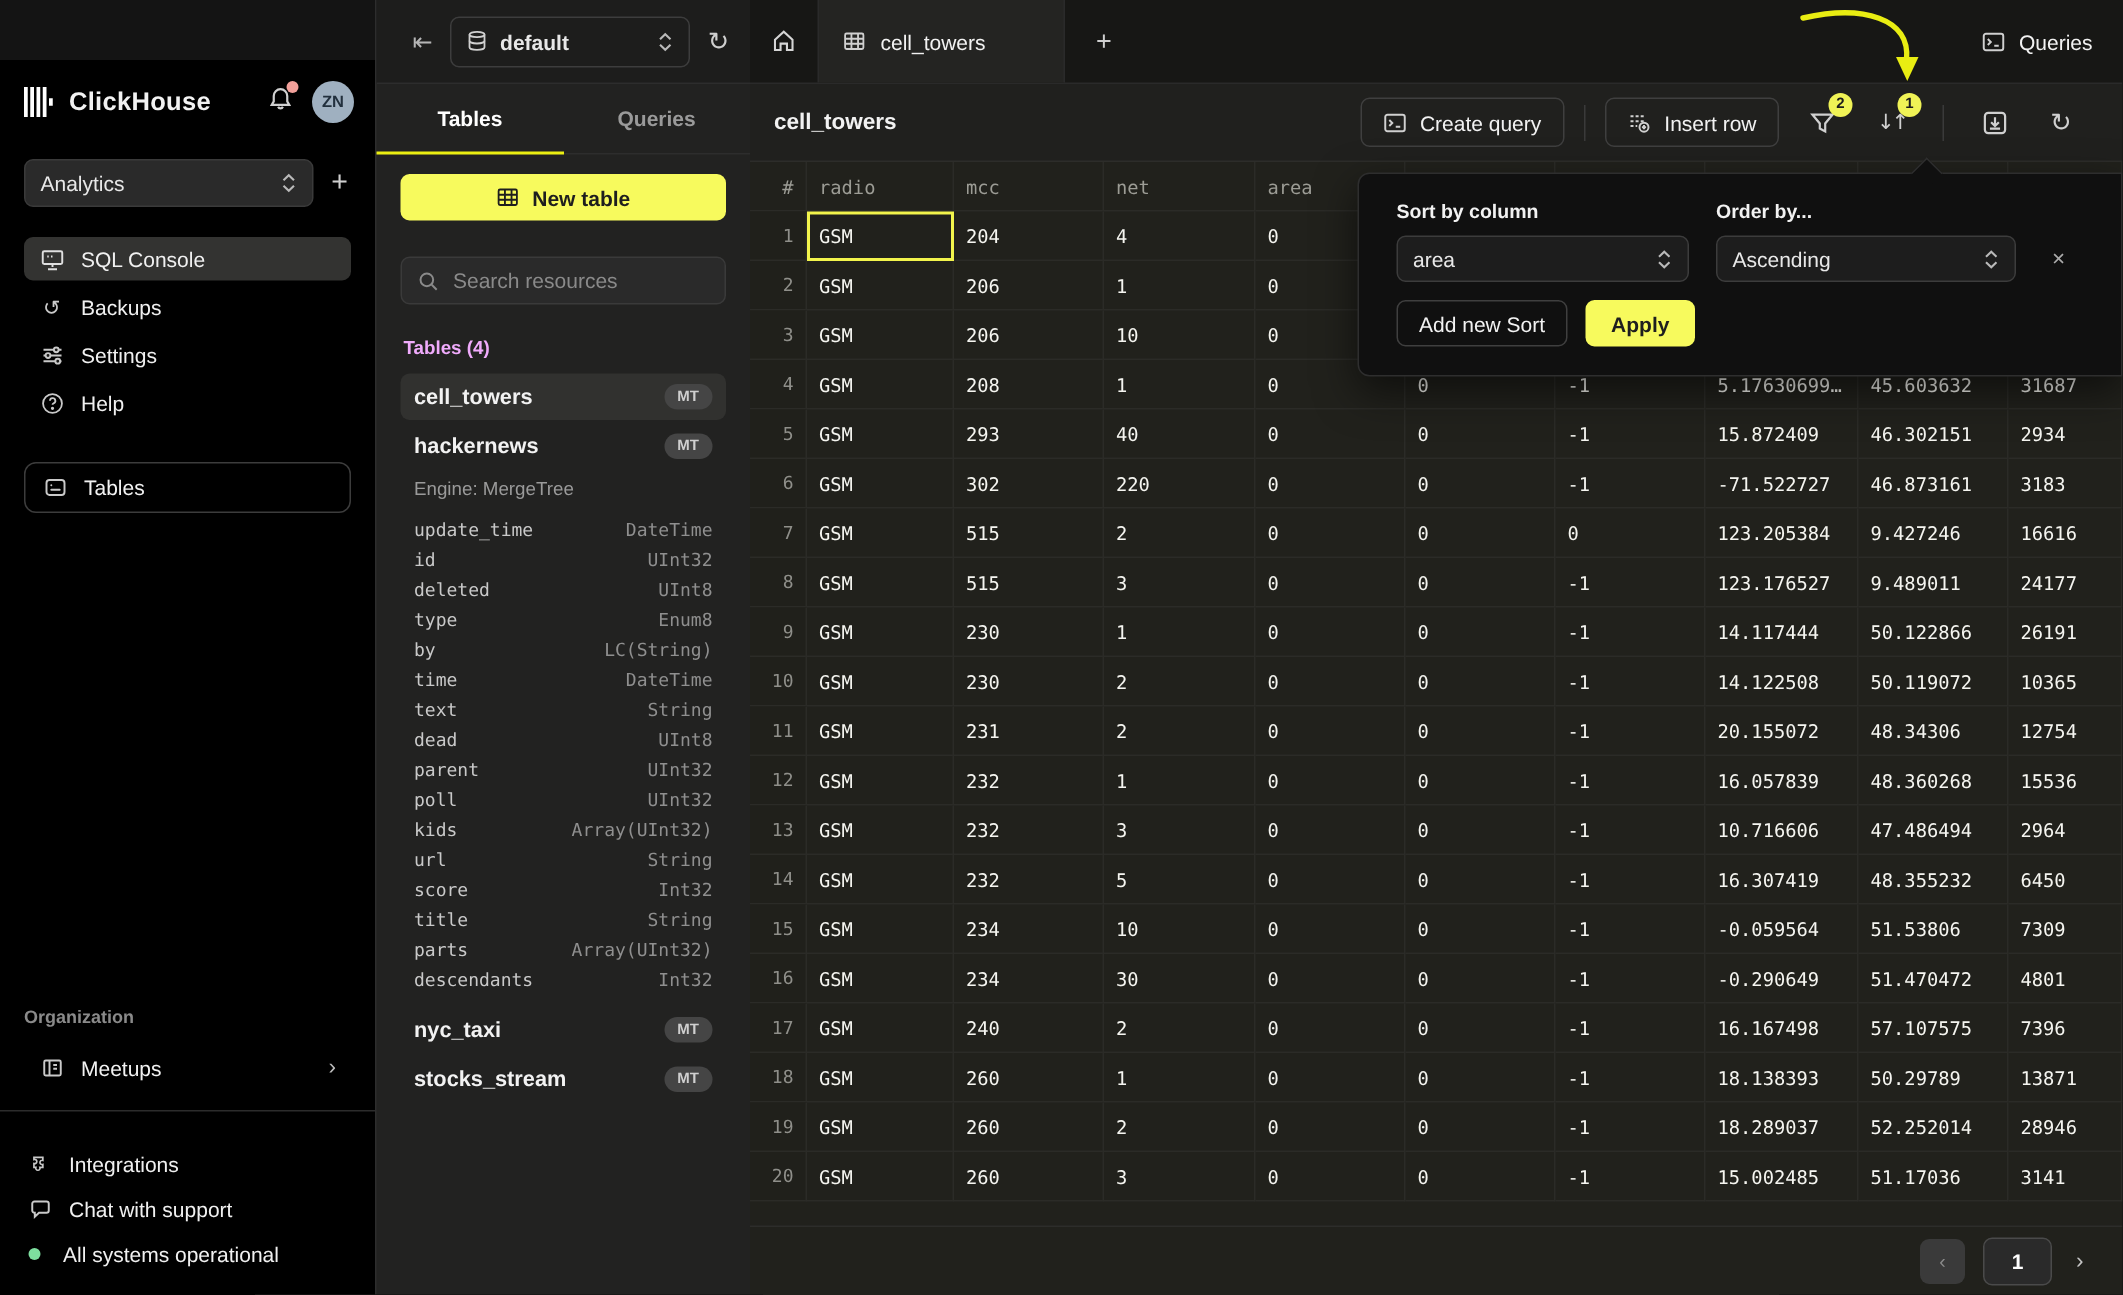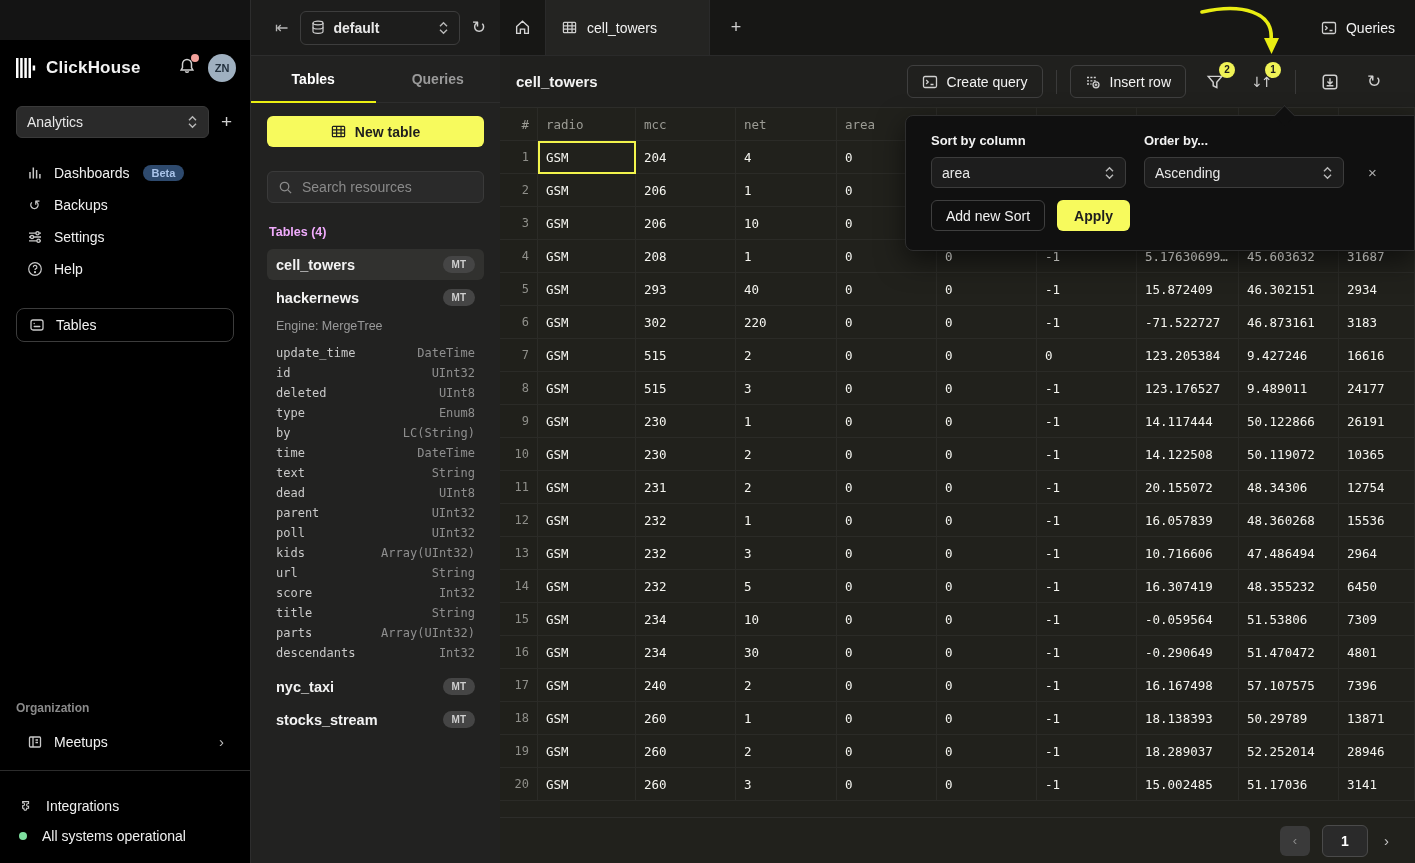--- a/index.html
+++ b/index.html
@@ -172,28 +172,29 @@
           <svg class="ic" width="11" height="14" viewBox="0 0 11 14" fill="none" stroke="#b9b9b9" stroke-width="1.4">
               <path d="M2 5.2 L5.5 1.8 9 5.2"></path>
               <path d="M2 8.8 L5.5 12.2 9 8.8"></path>
             </svg>
         </span>
       </div>
       <span class="plus-btn">+</span>
     </div>
 
     <div class="nav">
-      <div class="nav-item">
+      <div class="nav-item active">
         <span class="nav-icon">
-          <svg class="ic" width="16" height="16" viewBox="0 0 16 16" fill="none" stroke="#c9c9c9" stroke-width="1.5">
-              <path d="M3 13.5 V7 M6.3 13.5 V2.5 M9.6 13.5 V5 M12.9 13.5 V9"></path>
+          <svg class="ic" width="16" height="16" viewBox="0 0 16 16" fill="none" stroke="#e0e0e0" stroke-width="1.3">
+              <rect x="1.5" y="2.5" width="13" height="8.5" rx="1"></rect>
+              <path d="M8 11 v2 M5 14.5 h6"></path>
+              <path d="M4.5 6 h1 M7 6 h1"></path>
             </svg>
         </span>
-        <span>Dashboards</span>
-        <span class="beta">Beta</span>
+        <span>SQL Console</span>
       </div>
       <div class="nav-item">
         <span class="nav-icon">↺</span>
         <span>Backups</span>
       </div>
       <div class="nav-item">
         <span class="nav-icon">
           <svg class="ic" width="16" height="16" viewBox="0 0 16 16" fill="none" stroke="#c9c9c9" stroke-width="1.3">
               <path d="M2 4.2 h12 M2 8 h12 M2 11.8 h12"></path>
               <circle cx="10.5" cy="4.2" r="1.6" fill="#1a1a19"></circle>
@@ -238,20 +239,28 @@
         <span class="meet-chev">›</span>
       </div>
       <div class="side-divider"></div>
       <div class="foot-item">
         <span class="nav-icon">
           <svg class="ic" width="16" height="16" viewBox="0 0 16 16" fill="none" stroke="#c9c9c9" stroke-width="1.3">
               <path d="M6.5 2.5 h3 v2.3 a1.7 1.7 0 1 0 0 3.2 v2.3 h-2.3 a1.7 1.7 0 1 1 -3.2 0 H2.5 v-3 a1.7 1.7 0 1 0 0 -3.2 v-1.6 Z" transform="translate(1.5,1.5) scale(0.85)"></path>
             </svg>
         </span>
         <span>Integrations</span>
+      </div>
+      <div class="foot-item">
+        <span class="nav-icon">
+          <svg class="ic" width="16" height="16" viewBox="0 0 16 16" fill="none" stroke="#c9c9c9" stroke-width="1.3">
+              <path d="M2.5 4.5 a1.5 1.5 0 0 1 1.5 -1.5 h8 a1.5 1.5 0 0 1 1.5 1.5 v4.5 a1.5 1.5 0 0 1 -1.5 1.5 H7 l-2.8 2.6 v-2.6 H4 a1.5 1.5 0 0 1 -1.5 -1.5 Z"></path>
+            </svg>
+        </span>
+        <span>Chat with support</span>
       </div>
       <div class="foot-item foot-last">
         <span class="status-dot"></span>
         <span>All systems operational</span>
       </div>
     </div>
   </div>
 
   <div class="explorer">
     <div class="exp-header">

